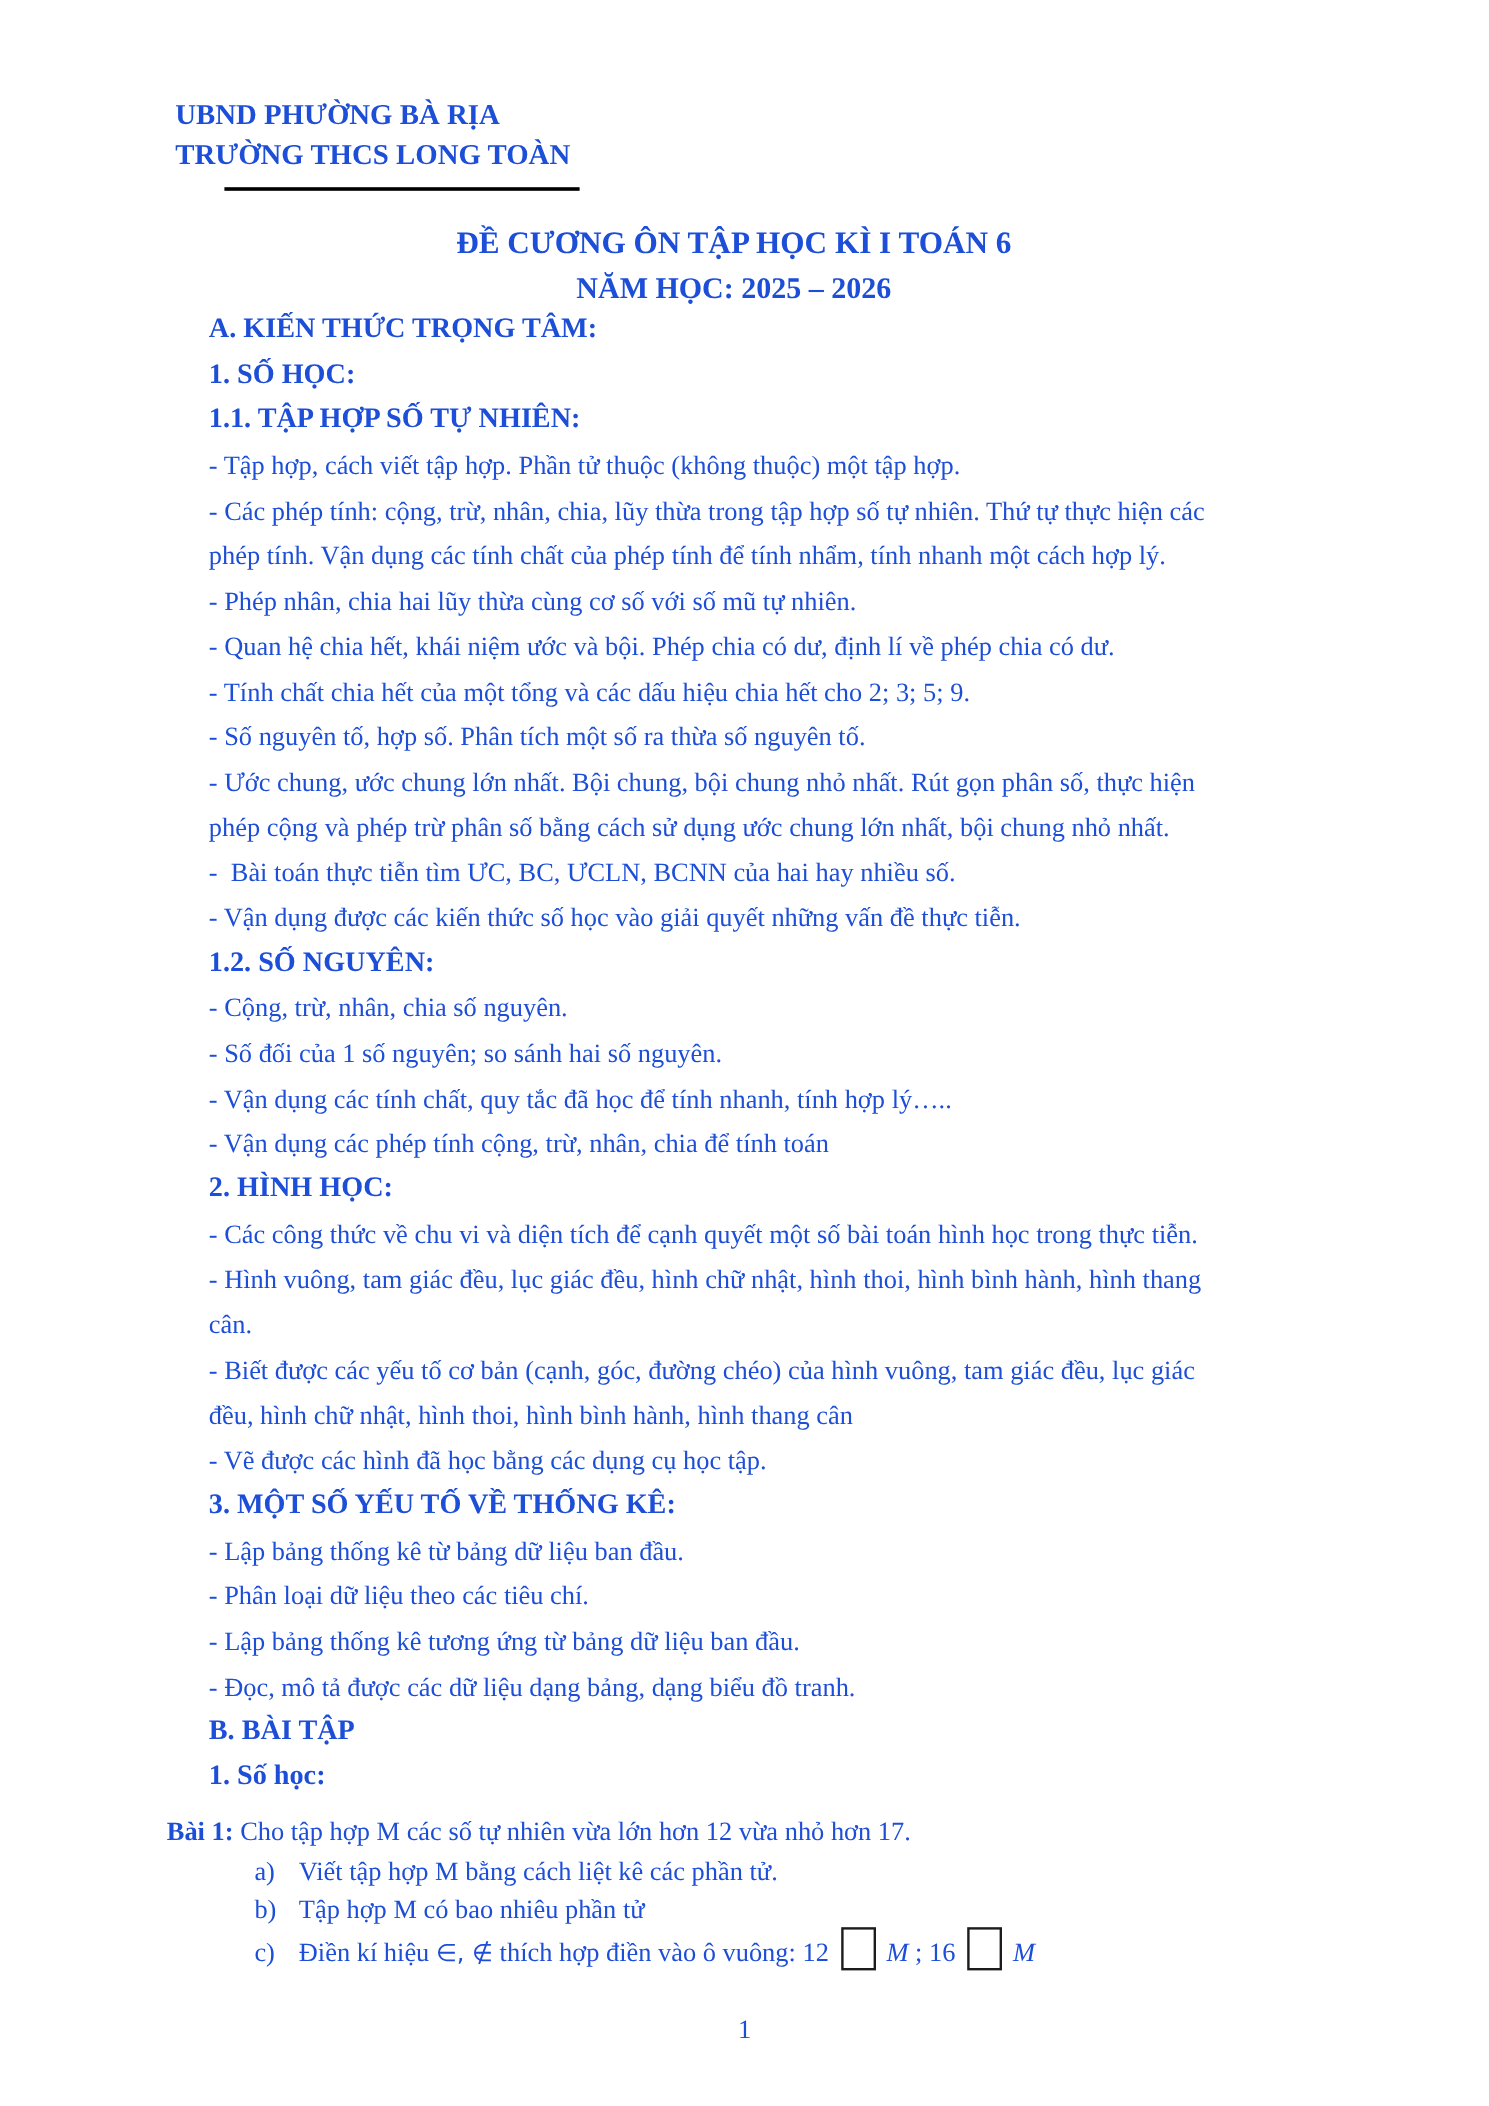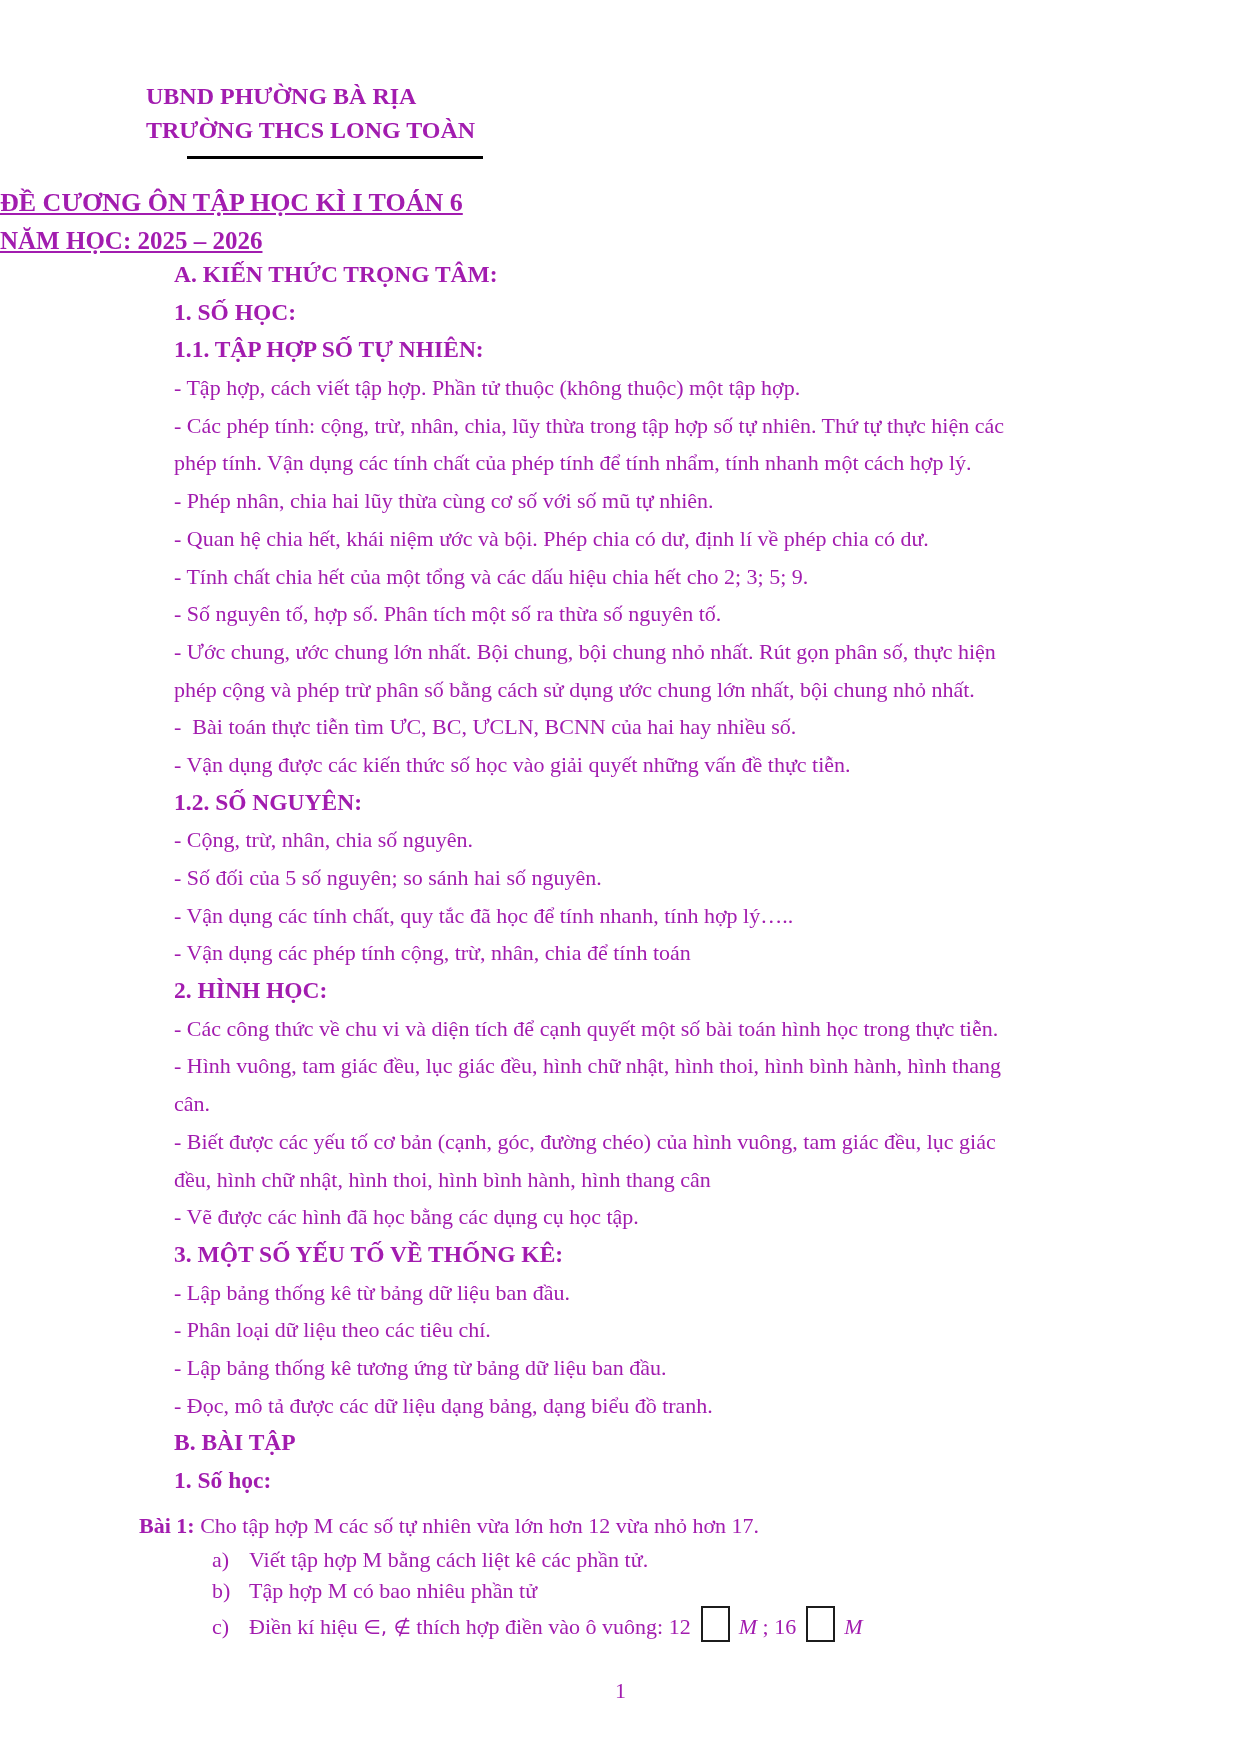--- a/index.html
+++ b/index.html
@@ -1,21 +1,21 @@
 <!DOCTYPE html>
 <html lang="vi"><head>
 <meta charset="utf-8">
 <style>
   html, body { margin: 0; padding: 0; background: #ffffff; }
   .page {
     position: relative;
     width: 1241px;
     height: 1755px;
     background: #ffffff;
-    color: #a21caf;
+    color: #1d4ed8;
     font-family: "Liberation Serif", "DejaVu Serif", serif;
     overflow: hidden;
   }
   .school-header {
     position: absolute;
     left: 146px;
     top: 79px;
     font-weight: bold;
     font-size: 24px;
     line-height: 34px;
@@ -27,24 +27,23 @@
     top: 156px;
     width: 296px;
     height: 2.5px;
     background: #000000;
   }
   .doc-title {
     position: absolute;
     left: 0;
     right: 18px;
     top: 184px;
-    text-align: left;
+    text-align: center;
     font-weight: bold;
     white-space: nowrap;
-    text-decoration: underline;
   }
   .doc-title .t1 { font-size: 26px; line-height: 38px; }
   .doc-title .t2 { font-size: 25px; line-height: 38px; }
   .doc-body {
     position: absolute;
     left: 132px;
     top: 256px;
     width: 1010px;
   }
   .doc-line {
@@ -126,21 +125,21 @@
       <div class="doc-line">- Phép nhân, chia hai lũy thừa cùng cơ số với số mũ tự nhiên.</div>
       <div class="doc-line">- Quan hệ chia hết, khái niệm ước và bội. Phép chia có dư, định lí về phép chia có dư.</div>
       <div class="doc-line">- Tính chất chia hết của một tổng và các dấu hiệu chia hết cho 2; 3; 5; 9.</div>
       <div class="doc-line">- Số nguyên tố, hợp số. Phân tích một số ra thừa số nguyên tố.</div>
       <div class="doc-line">- Ước chung, ước chung lớn nhất. Bội chung, bội chung nhỏ nhất. Rút gọn phân số, thực hiện</div>
       <div class="doc-line">phép cộng và phép trừ phân số bằng cách sử dụng ước chung lớn nhất, bội chung nhỏ nhất.</div>
       <div class="doc-line">-&nbsp; Bài toán thực tiễn tìm ƯC, BC, ƯCLN, BCNN của hai hay nhiều số.</div>
       <div class="doc-line">- Vận dụng được các kiến thức số học vào giải quyết những vấn đề thực tiễn.</div>
       <div class="doc-line heading">1.2. SỐ NGUYÊN:</div>
       <div class="doc-line">- Cộng, trừ, nhân, chia số nguyên.</div>
-      <div class="doc-line">- Số đối của 5 số nguyên; so sánh hai số nguyên.</div>
+      <div class="doc-line">- Số đối của 1 số nguyên; so sánh hai số nguyên.</div>
       <div class="doc-line">- Vận dụng các tính chất, quy tắc đã học để tính nhanh, tính hợp lý…..</div>
       <div class="doc-line">- Vận dụng các phép tính cộng, trừ, nhân, chia để tính toán</div>
       <div class="doc-line heading">2. HÌNH HỌC:</div>
       <div class="doc-line">- Các công thức về chu vi và diện tích để cạnh quyết một số bài toán hình học trong thực tiễn.</div>
       <div class="doc-line">- Hình vuông, tam giác đều, lục giác đều, hình chữ nhật, hình thoi, hình bình hành, hình thang</div>
       <div class="doc-line">cân.</div>
       <div class="doc-line">- Biết được các yếu tố cơ bản (cạnh, góc, đường chéo) của hình vuông, tam giác đều, lục giác</div>
       <div class="doc-line">đều, hình chữ nhật, hình thoi, hình bình hành, hình thang cân</div>
       <div class="doc-line">- Vẽ được các hình đã học bằng các dụng cụ học tập.</div>
       <div class="doc-line heading">3. MỘT SỐ YẾU TỐ VỀ THỐNG KÊ:</div>

